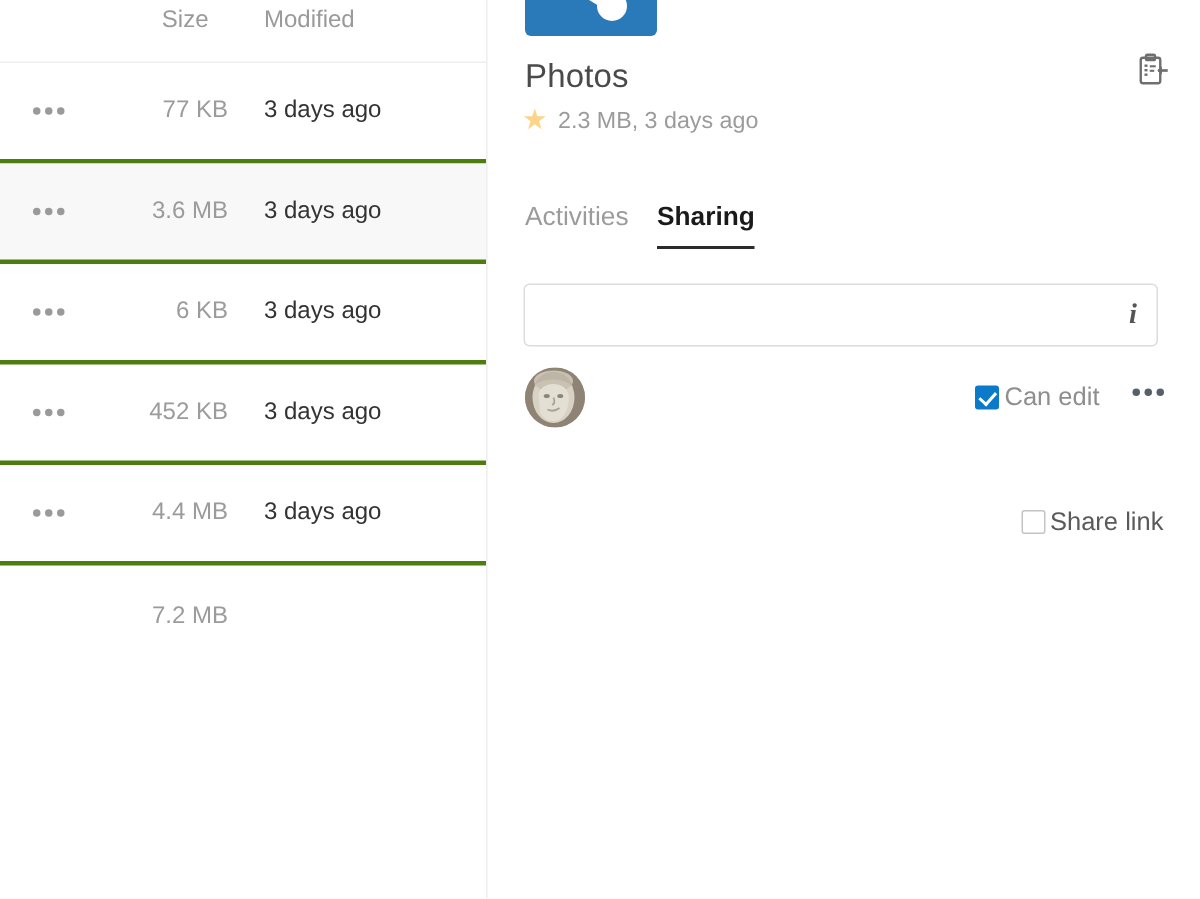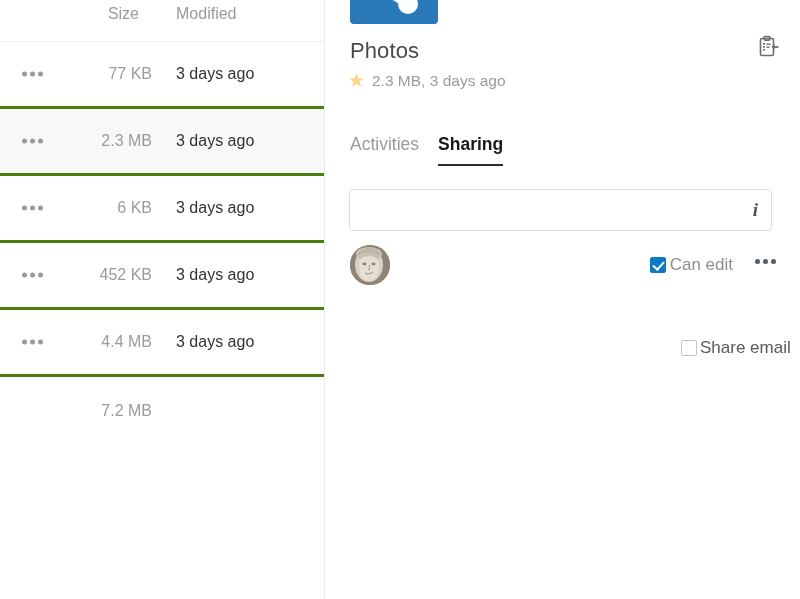--- a/index.html
+++ b/index.html
@@ -316,21 +316,21 @@
       <div class="size">77 KB</div>
       <div class="modified">3 days ago</div>
     </div>
 
     <div class="fl-row alt">
       <div class="dots">
           <i></i>
           <i></i>
           <i></i>
         </div>
-      <div class="size">2.3 MB</div>
+      <div class="size">3.6 MB</div>
       <div class="modified">3 days ago</div>
     </div>
 
     <div class="fl-row">
       <div class="dots">
           <i></i>
           <i></i>
           <i></i>
         </div>
       <div class="size">6 KB</div>
@@ -423,17 +423,17 @@
       </div>
       <div class="sharee-menu-btn">
           <i></i>
           <i></i>
           <i></i>
         </div>
     </div>
 
     <div class="share-link">
       <span class="cb"></span>
-      <span class="label">Share email</span>
+      <span class="label">Share link</span>
     </div>
 
   </div>
 </div>
 
 </body></html>

